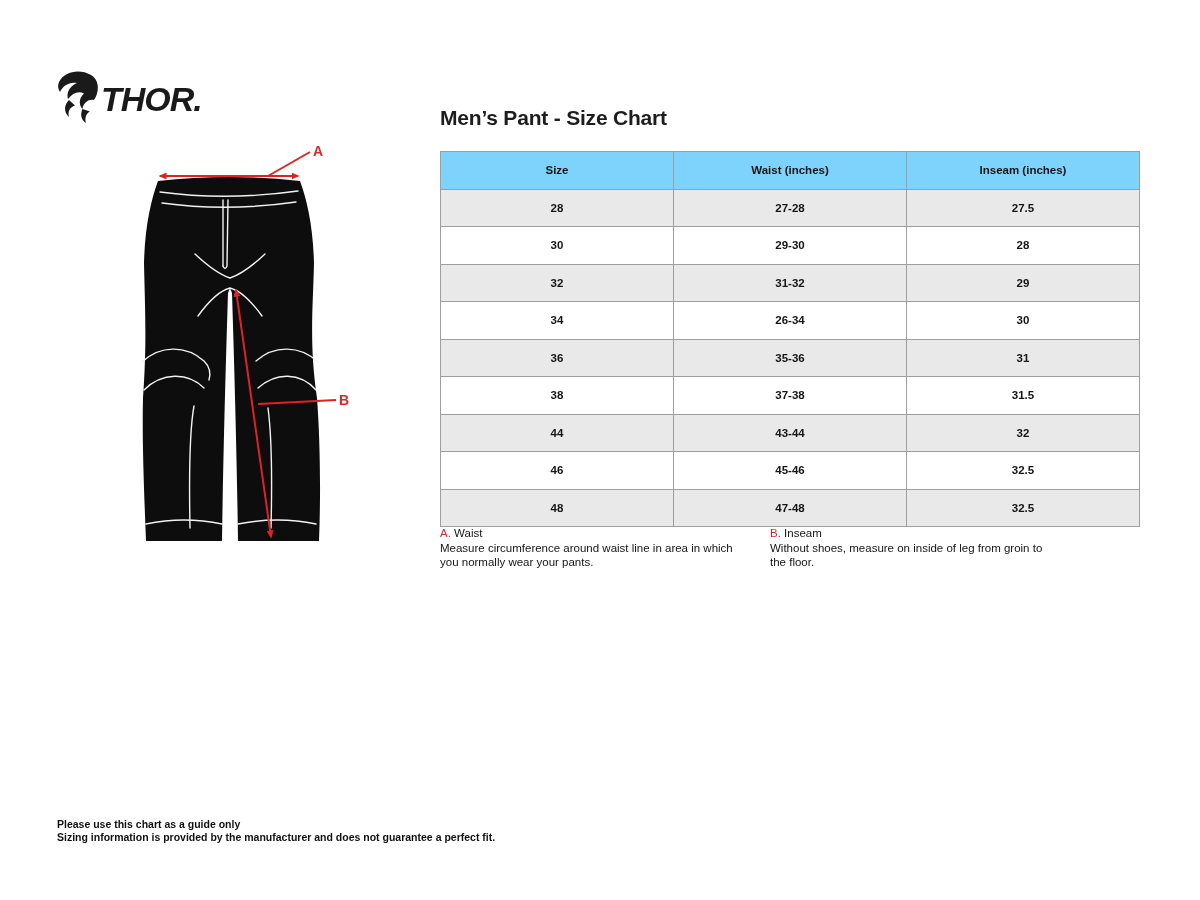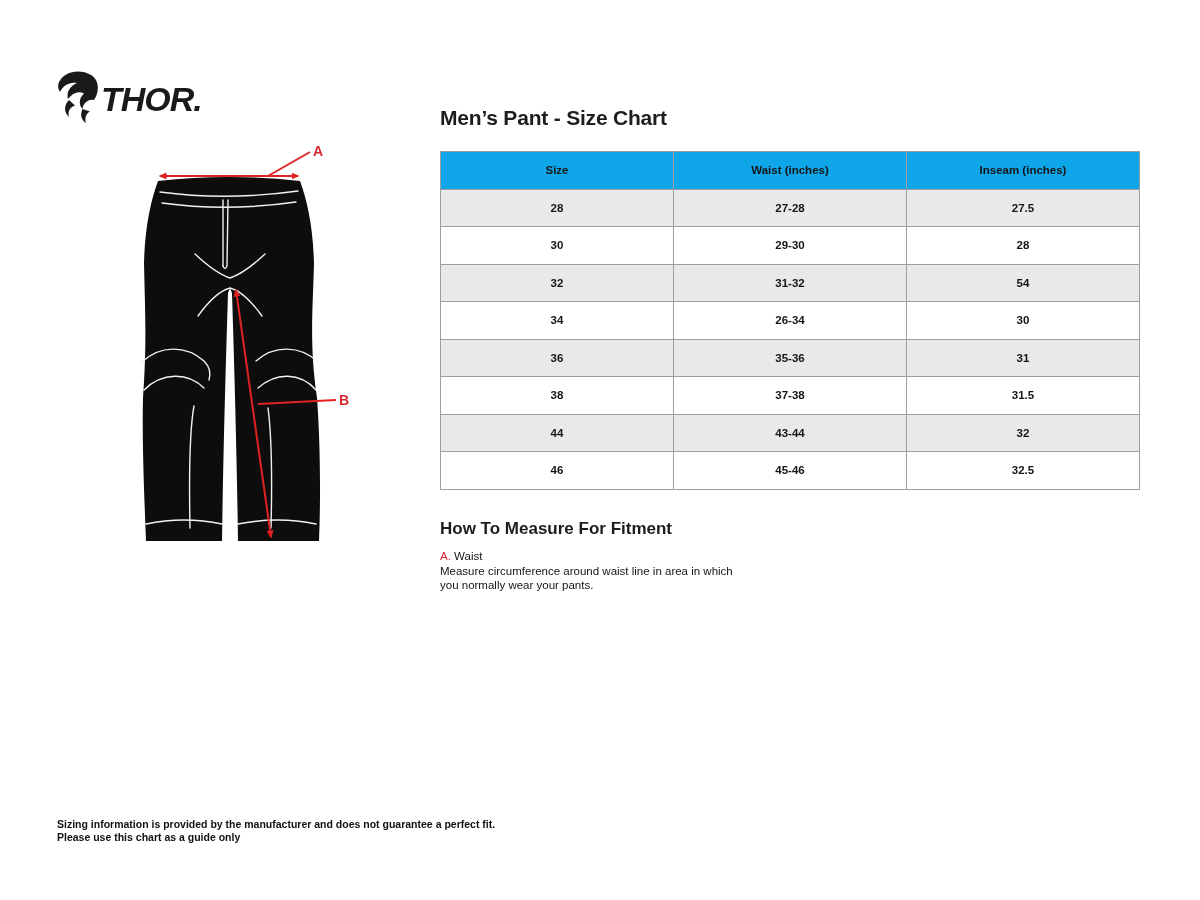--- a/index.html
+++ b/index.html
@@ -39,21 +39,21 @@
   .size-table {
     margin-top: 21px; width: 700px;
     border-collapse: collapse; table-layout: fixed;
   }
   .size-table th, .size-table td {
     border: 1px solid #9e9e9e;
     height: 37.5px; padding: 0;
     text-align: center; vertical-align: middle;
     font-size: 11.5px; font-weight: bold; color: #151515;
   }
-  .size-table thead th { background: #0ea5e9; }
+  .size-table thead th { background: #7dd3fc; }
   .size-table tbody tr:nth-child(odd) td { background: #e9e9e9; }
   .size-table tbody tr:nth-child(even) td { background: #ffffff; }
 
   .howto-title { margin: 29px 0 11px 0; font-size: 17px; font-weight: bold; color: #1d1d1d; }
   .howto-cols { display: flex; }
   .howto-item-a { width: 330px; flex: none; }
   .howto-item-b { flex: 1; }
   .measure-label { font-size: 11.5px; font-weight: normal; margin-bottom: 2px; color: #151515; }
   .measure-letter { color: #d7282f; }
   .measure-desc { font-size: 11.5px; line-height: 14px; color: #151515; }
@@ -159,21 +159,21 @@
             <td>27.5</td>
           </tr>
           <tr>
             <td>30</td>
             <td>29-30</td>
             <td>28</td>
           </tr>
           <tr>
             <td>32</td>
             <td>31-32</td>
-            <td>54</td>
+            <td>29</td>
           </tr>
           <tr>
             <td>34</td>
             <td>26-34</td>
             <td>30</td>
           </tr>
           <tr>
             <td>36</td>
             <td>35-36</td>
             <td>31</td>
@@ -186,34 +186,45 @@
           <tr>
             <td>44</td>
             <td>43-44</td>
             <td>32</td>
           </tr>
           <tr>
             <td>46</td>
             <td>45-46</td>
             <td>32.5</td>
           </tr>
+          <tr>
+            <td>48</td>
+            <td>47-48</td>
+            <td>32.5</td>
+          </tr>
         </tbody>
     </table>
 
-    <h2 class="howto-title">How To Measure For Fitment</h2>
 
     <div class="howto-cols">
       <div class="howto-item-a">
         <div class="measure-label">
           <span class="measure-letter">A.</span>
           <span>Waist</span>
         </div>
         <div class="measure-desc">Measure circumference around waist line in area in which you normally wear your pants.</div>
       </div>
+      <div class="howto-item-b">
+        <div class="measure-label">
+          <span class="measure-letter">B.</span>
+          <span>Inseam</span>
+        </div>
+        <div class="measure-desc">Without shoes, measure on inside of leg from groin to the floor.</div>
+      </div>
     </div>
   </div>
 
   <div class="disclaimer">
+    <div>Please use this chart as a guide only</div>
     <div>Sizing information is provided by the manufacturer and does not guarantee a perfect fit.</div>
-    <div>Please use this chart as a guide only</div>
   </div>
 
 </div>
 
 </body></html>

